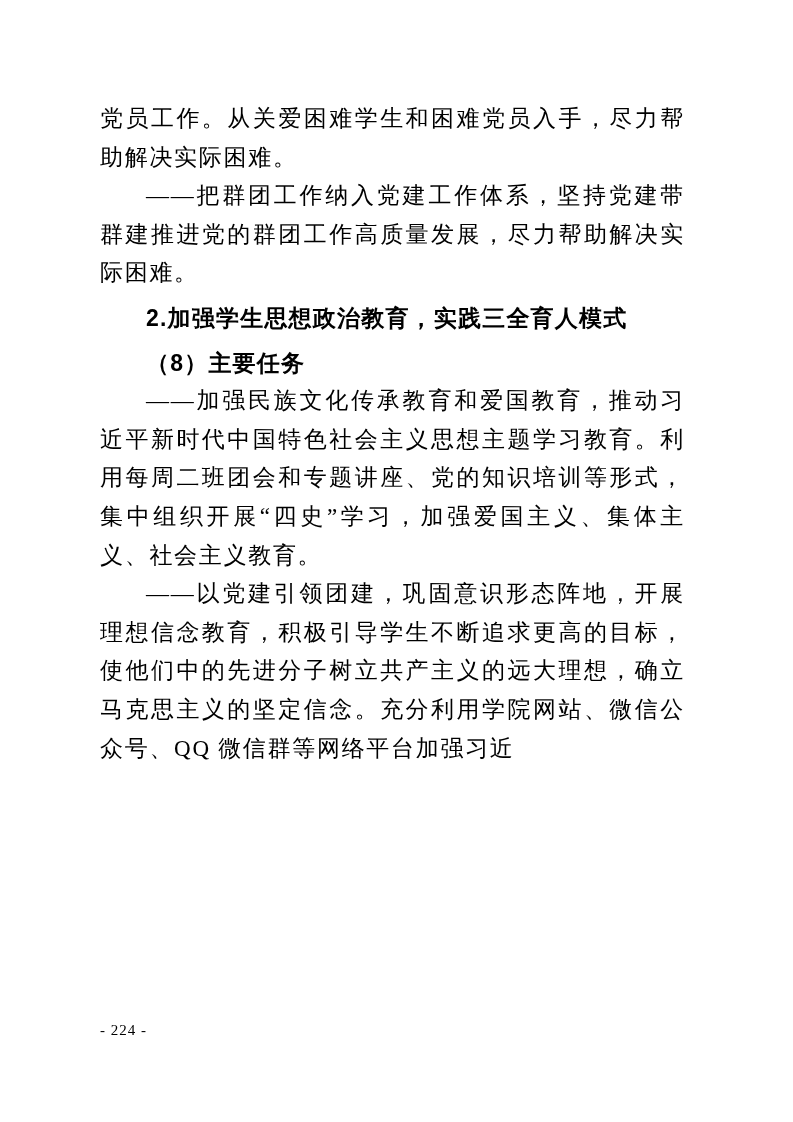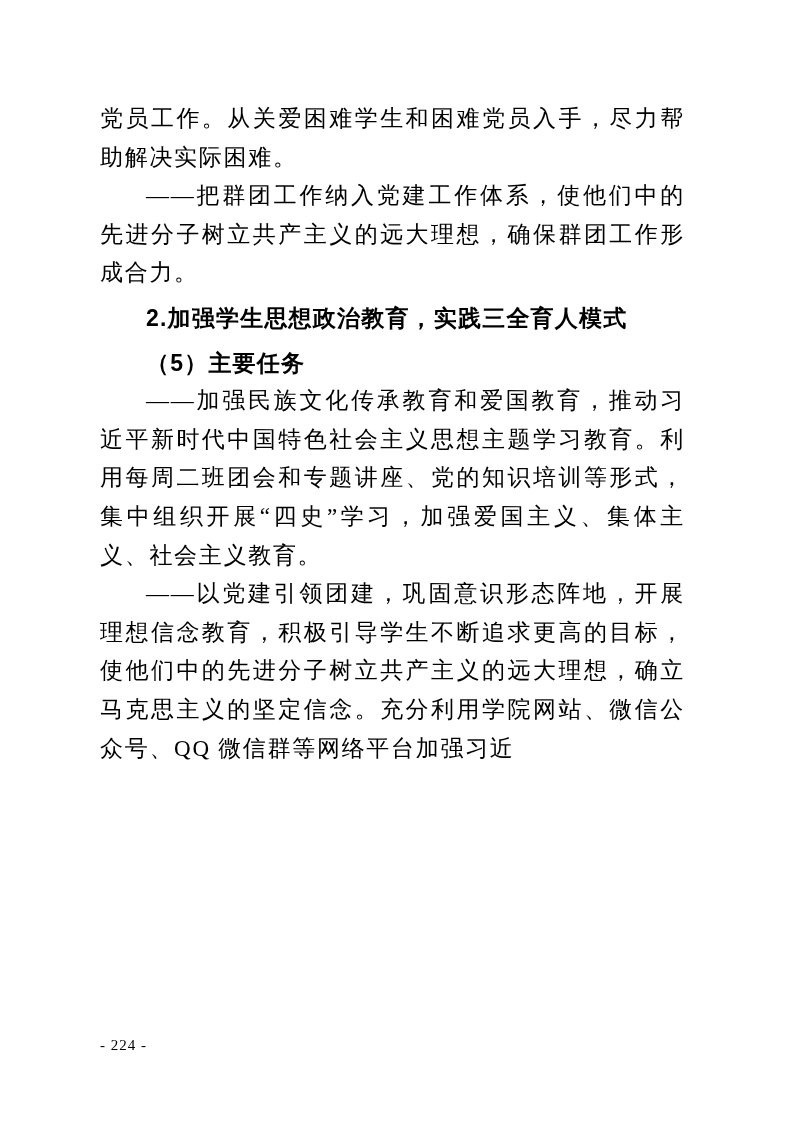--- a/index.html
+++ b/index.html
@@ -31,33 +31,33 @@
   }
   .content p.heading {
     font-family: "Liberation Sans", "DejaVu Sans", sans-serif;
     font-weight: bold;
     letter-spacing: 1.2px;
     margin-top: 6px;
   }
   .footer {
     position: absolute;
     left: 100px;
-    bottom: 68px;
+    bottom: 83px;
     font-size: 15px;
     letter-spacing: 1px;
     font-family: "Liberation Serif", "DejaVu Serif", serif;
     color: #000000;
   }
 </style>
 </head>
 <body>
 
 <div class="page">
   <div class="content" id="paragraphs">
       <p class="body">党员工作。从关爱困难学生和困难党员入手，尽力帮助解决实际困难。</p>
-      <p class="body indent">——把群团工作纳入党建工作体系，使他们中的先进分子树立共产主义的远大理想，确保群团工作形成合力。</p>
+      <p class="body indent">——把群团工作纳入党建工作体系，坚持党建带群建推进党的群团工作高质量发展，尽力帮助解决实际困难。</p>
       <p class="heading indent">2.加强学生思想政治教育，实践三全育人模式</p>
-      <p class="heading indent">（5）主要任务</p>
+      <p class="heading indent">（8）主要任务</p>
       <p class="body indent">——加强民族文化传承教育和爱国教育，推动习近平新时代中国特色社会主义思想主题学习教育。利用每周二班团会和专题讲座、党的知识培训等形式，集中组织开展“四史”学习，加强爱国主义、集体主义、社会主义教育。</p>
       <p class="body indent">——以党建引领团建，巩固意识形态阵地，开展理想信念教育，积极引导学生不断追求更高的目标，使他们中的先进分子树立共产主义的远大理想，确立马克思主义的坚定信念。充分利用学院网站、微信公众号、QQ 微信群等网络平台加强习近</p>
     </div>
   <div class="footer">- 224 -</div>
 </div>
 
 </body></html>

